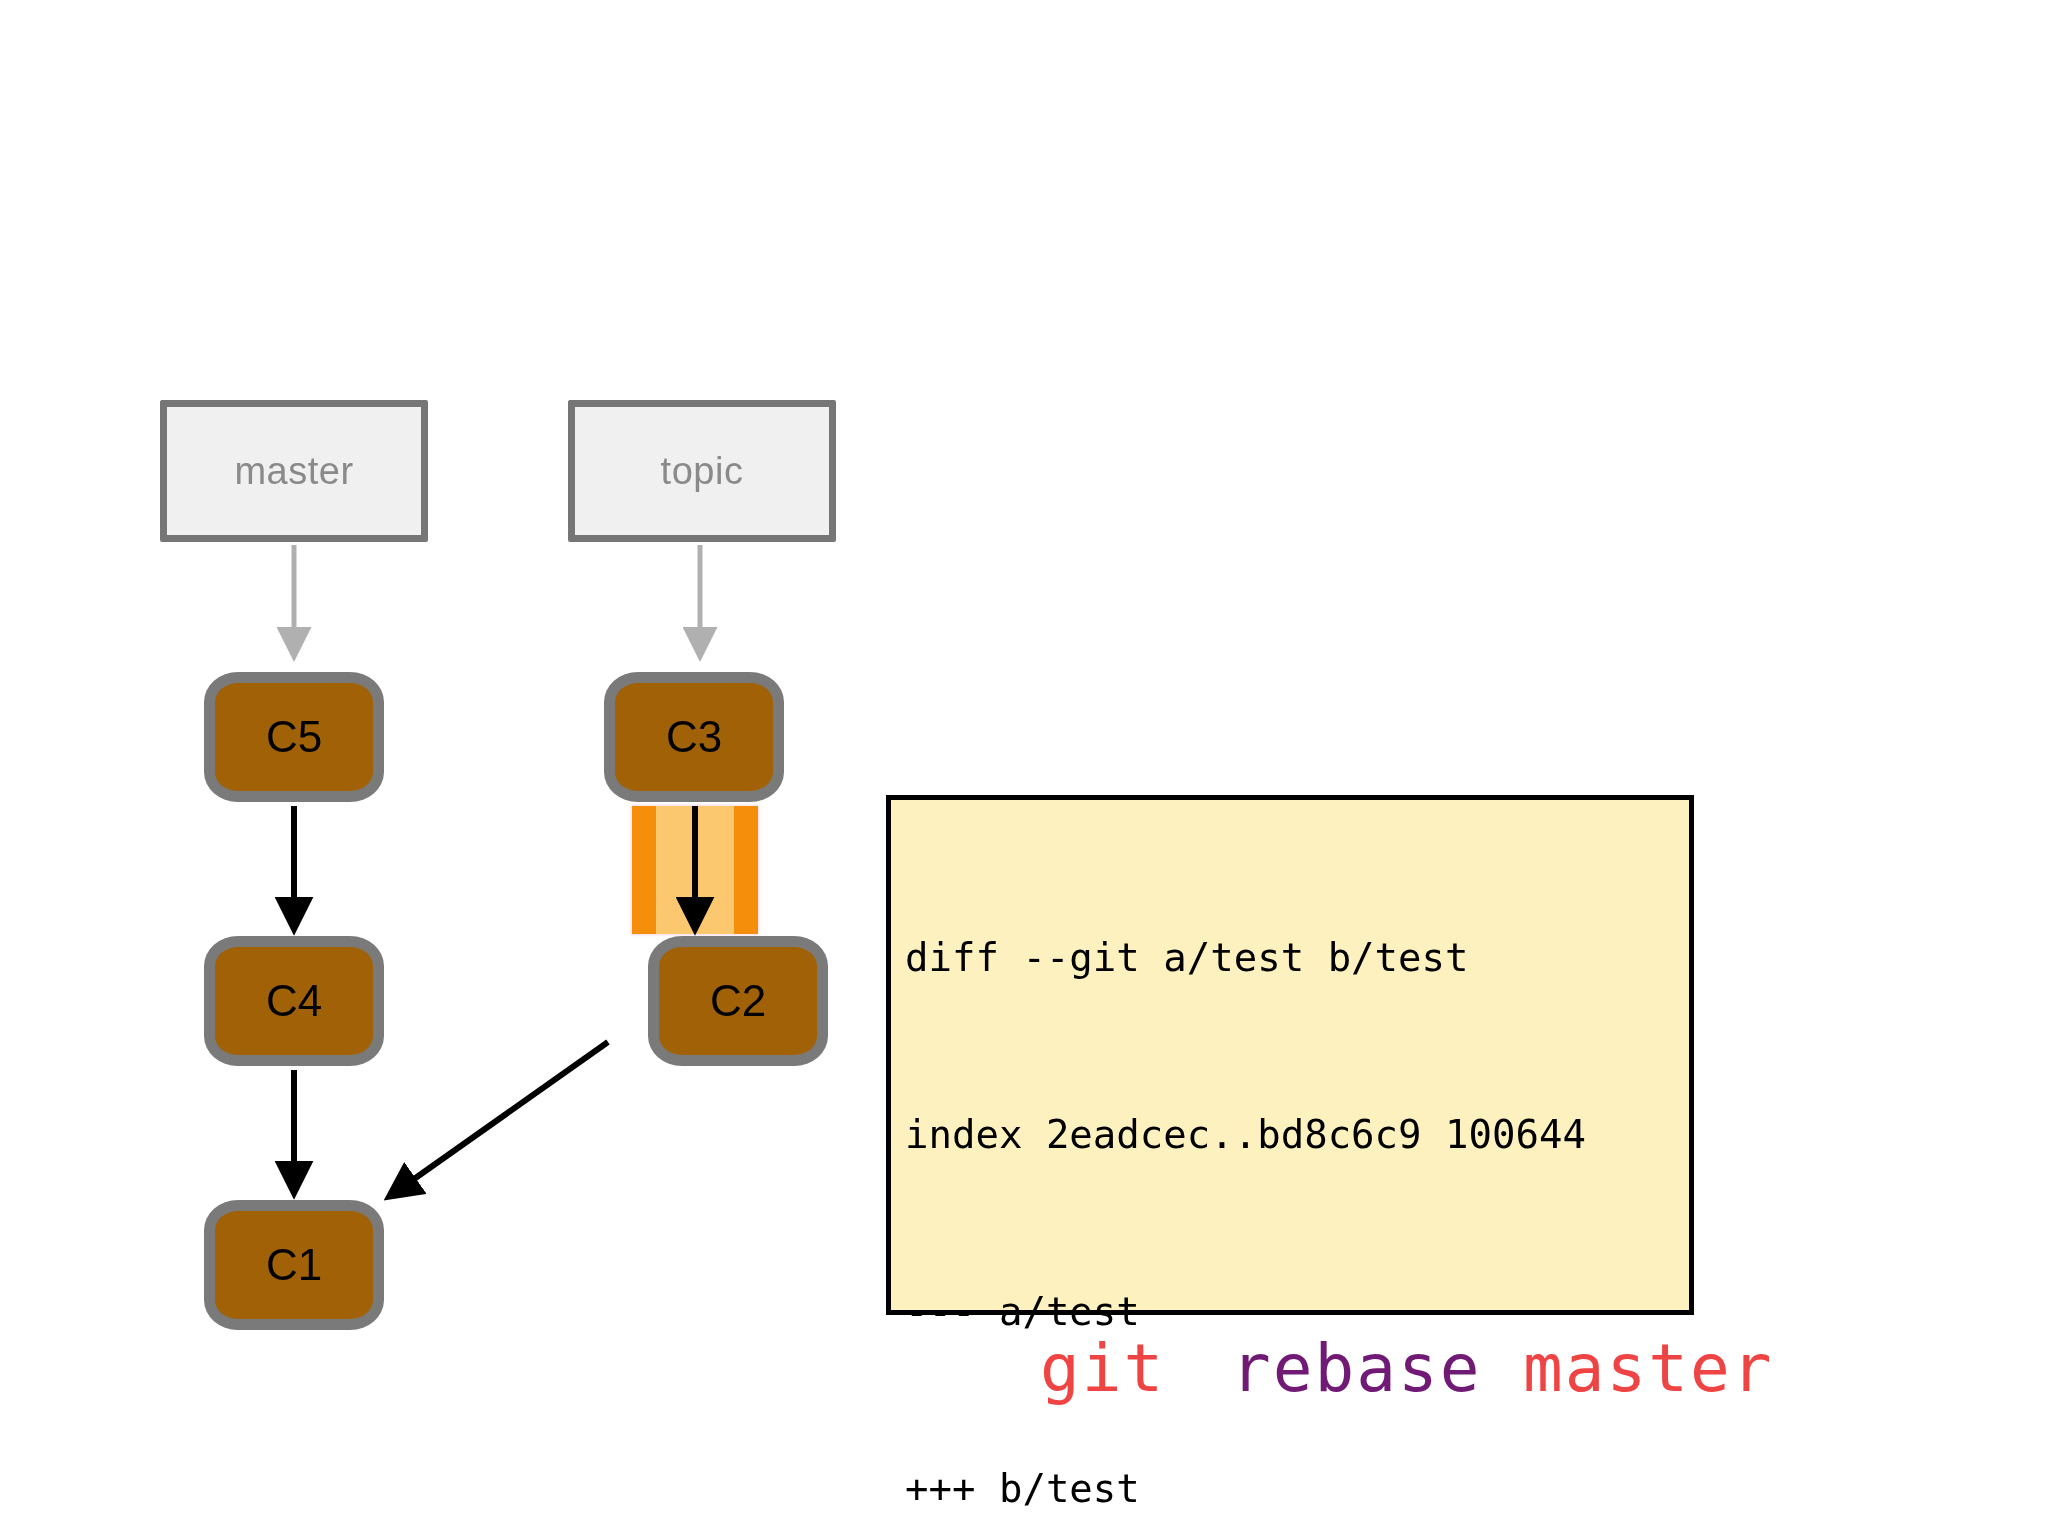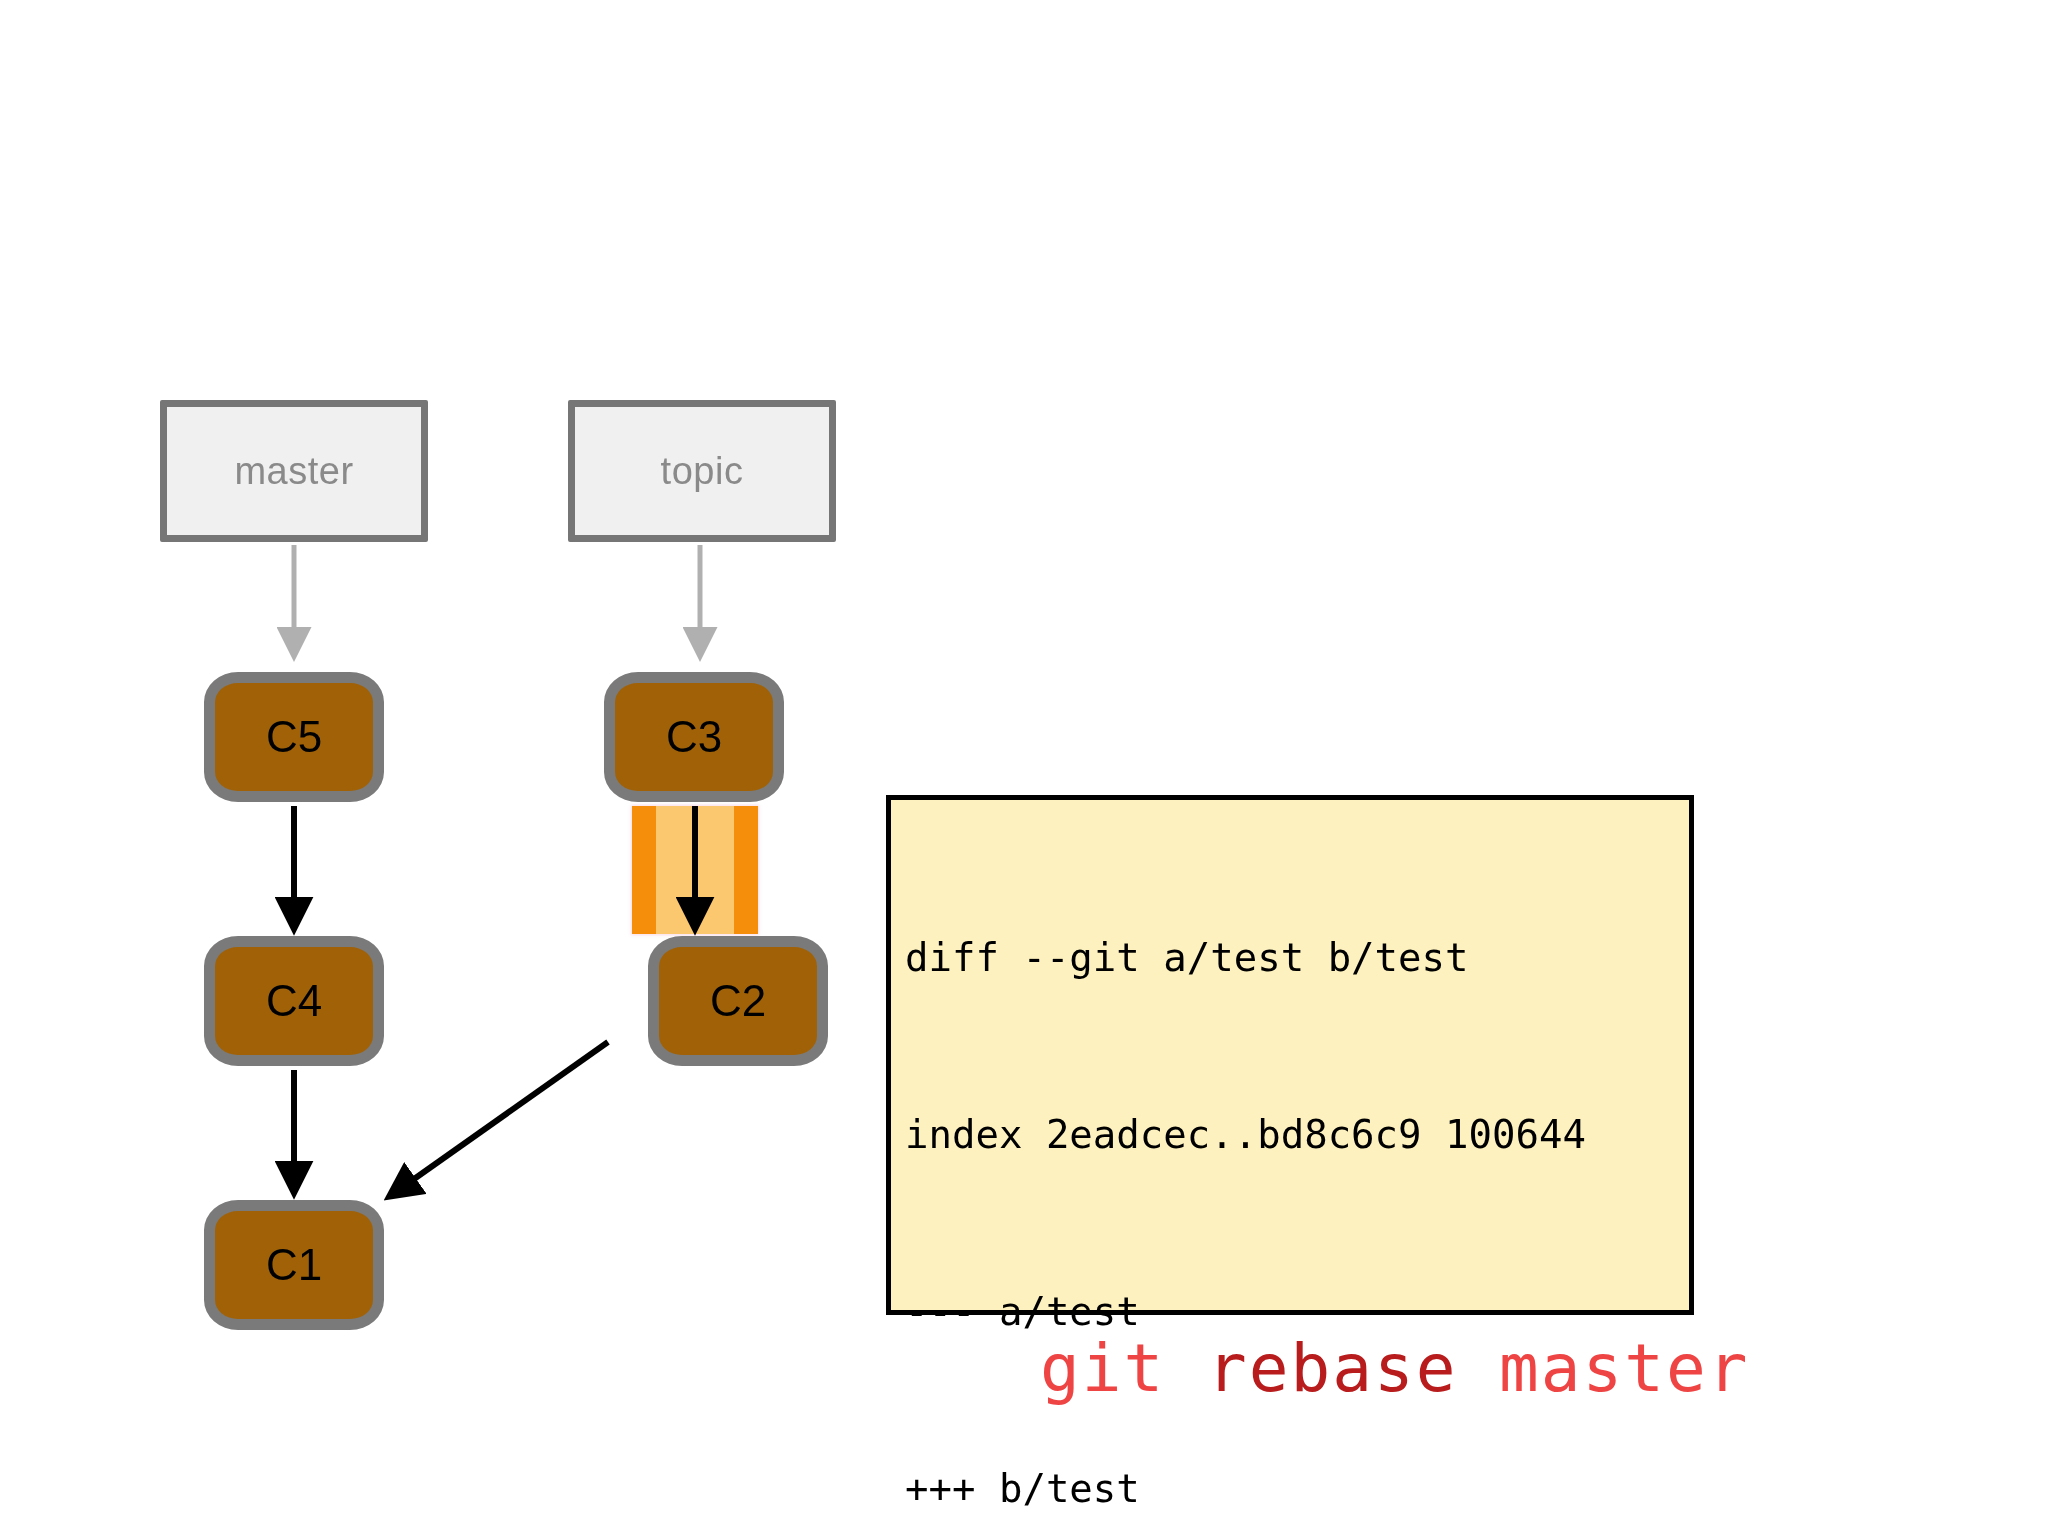--- a/index.html
+++ b/index.html
@@ -121,21 +121,21 @@
   #caption {
     position: absolute;
     left: 1040px;
     top: 1330px;
     font-family: "DejaVu Sans Mono", "Liberation Mono", monospace;
     font-size: 66px;
     white-space: pre;
     letter-spacing: 2px;
   }
   .cap-gray { color: #ef4444; }
-  .cap-accent { color: #b91c1c; }
+  .cap-accent { color: #701a75; margin-left: 24px; }
 </style>
 </head>
 <body>
 
 <div id="stage">
 
   <div class="branch-label" id="branch-master">
     <span>master</span>
   </div>
 

